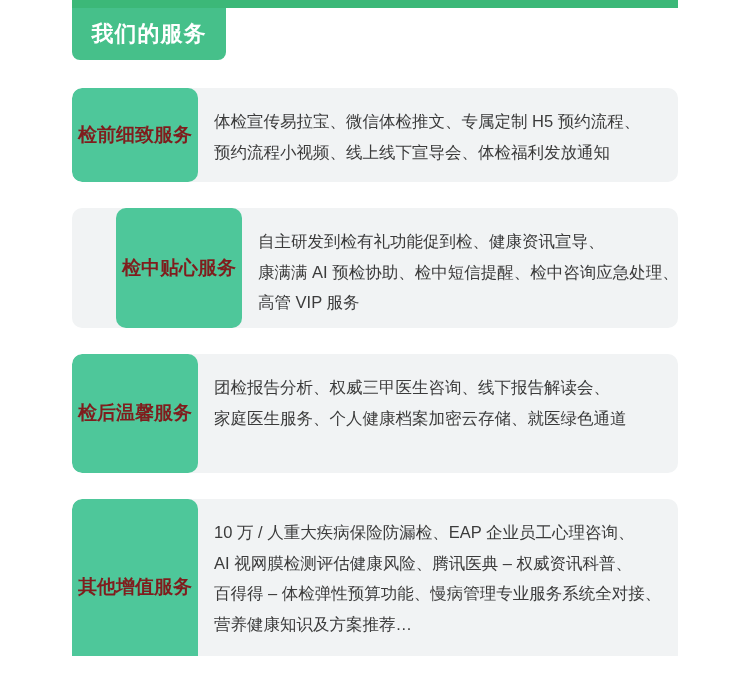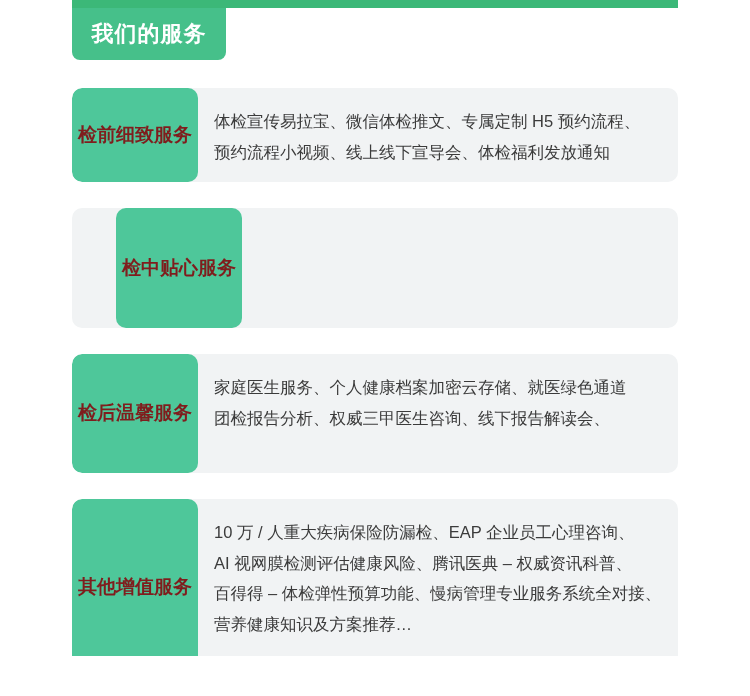--- a/index.html
+++ b/index.html
@@ -122,30 +122,35 @@
         <div class="line">体检宣传易拉宝、微信体检推文、专属定制 H5 预约流程、</div>
         <div class="line">预约流程小视频、线上线下宣导会、体检福利发放通知</div>
       </div>
     </div>
 
     <div class="card c2">
       <div class="card-label">
         <span>检中</span>
         <span>贴心服务</span>
       </div>
+      <div class="card-body">
+        <div class="line">自主研发到检有礼功能促到检、健康资讯宣导、</div>
+        <div class="line">康满满 AI 预检协助、检中短信提醒、检中咨询应急处理、</div>
+        <div class="line">高管 VIP 服务</div>
+      </div>
     </div>
 
     <div class="card c3">
       <div class="card-label">
         <span>检后</span>
         <span>温馨服务</span>
       </div>
       <div class="card-body">
+        <div class="line">团检报告分析、权威三甲医生咨询、线下报告解读会、</div>
         <div class="line">家庭医生服务、个人健康档案加密云存储、就医绿色通道</div>
-        <div class="line">团检报告分析、权威三甲医生咨询、线下报告解读会、</div>
       </div>
     </div>
 
     <div class="card c4">
       <div class="card-label">
         <span>其他增值</span>
         <span>服务</span>
       </div>
       <div class="card-body">
         <div class="line">10 万 / 人重大疾病保险防漏检、EAP 企业员工心理咨询、</div>

